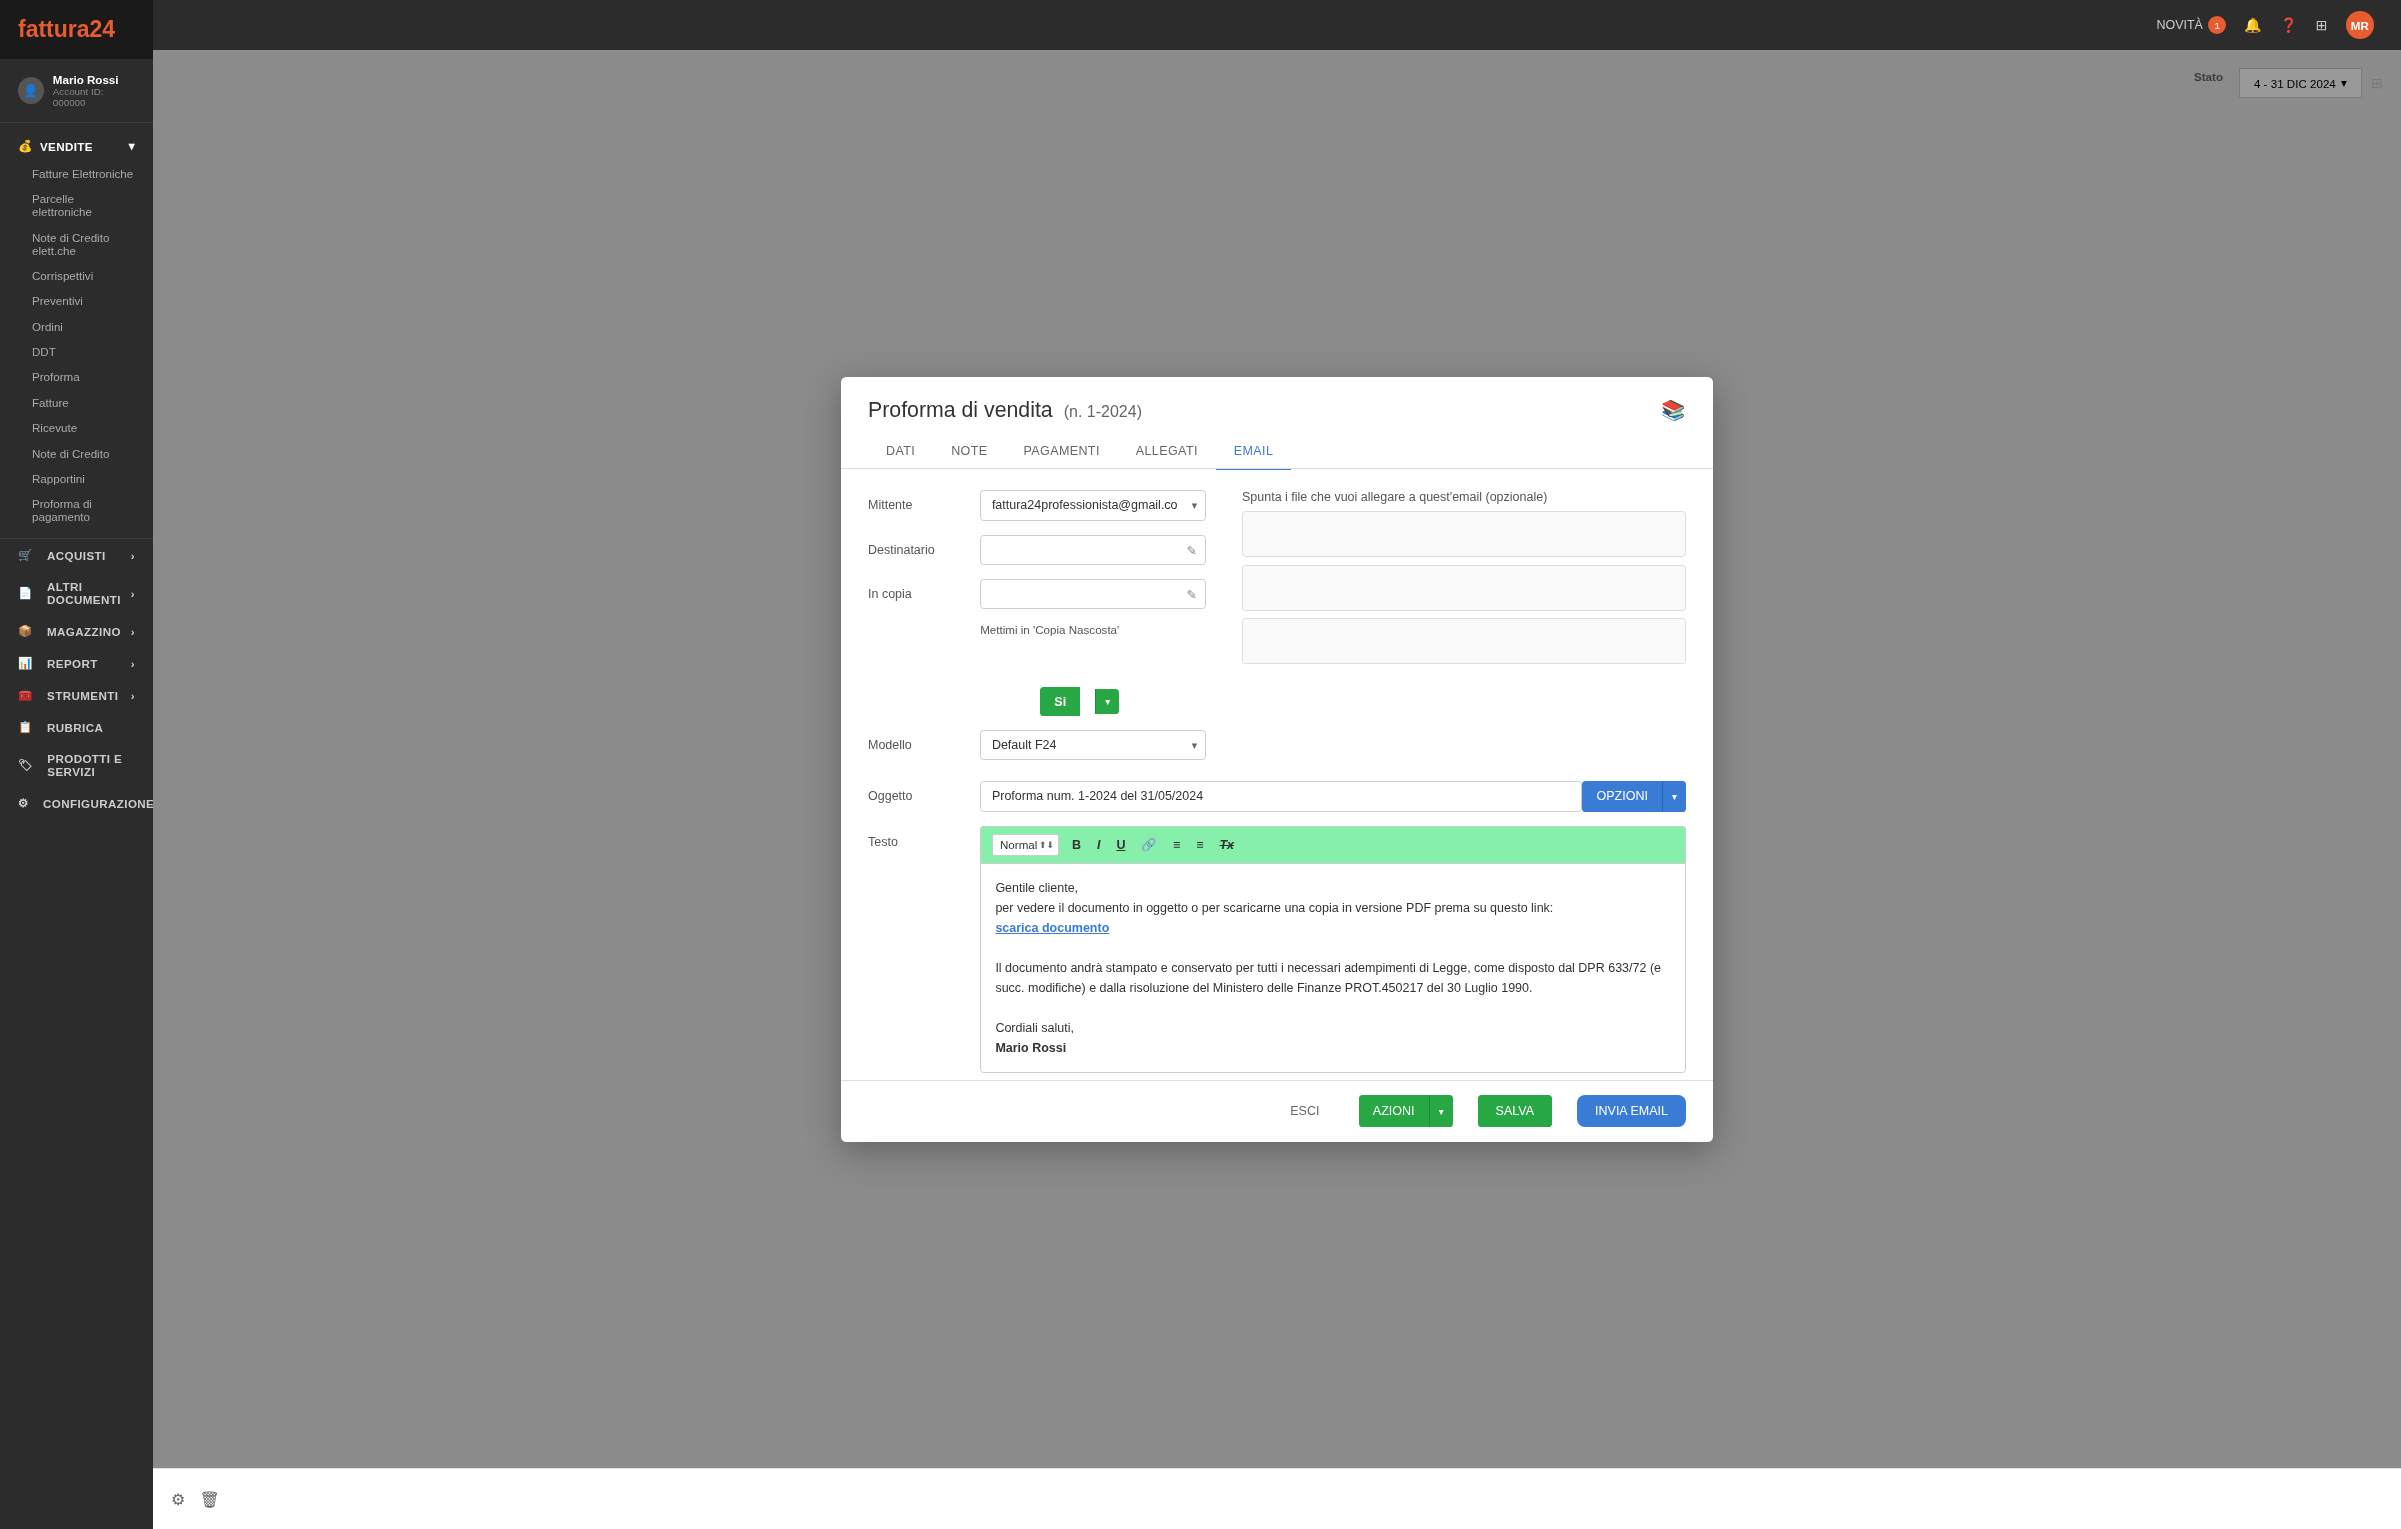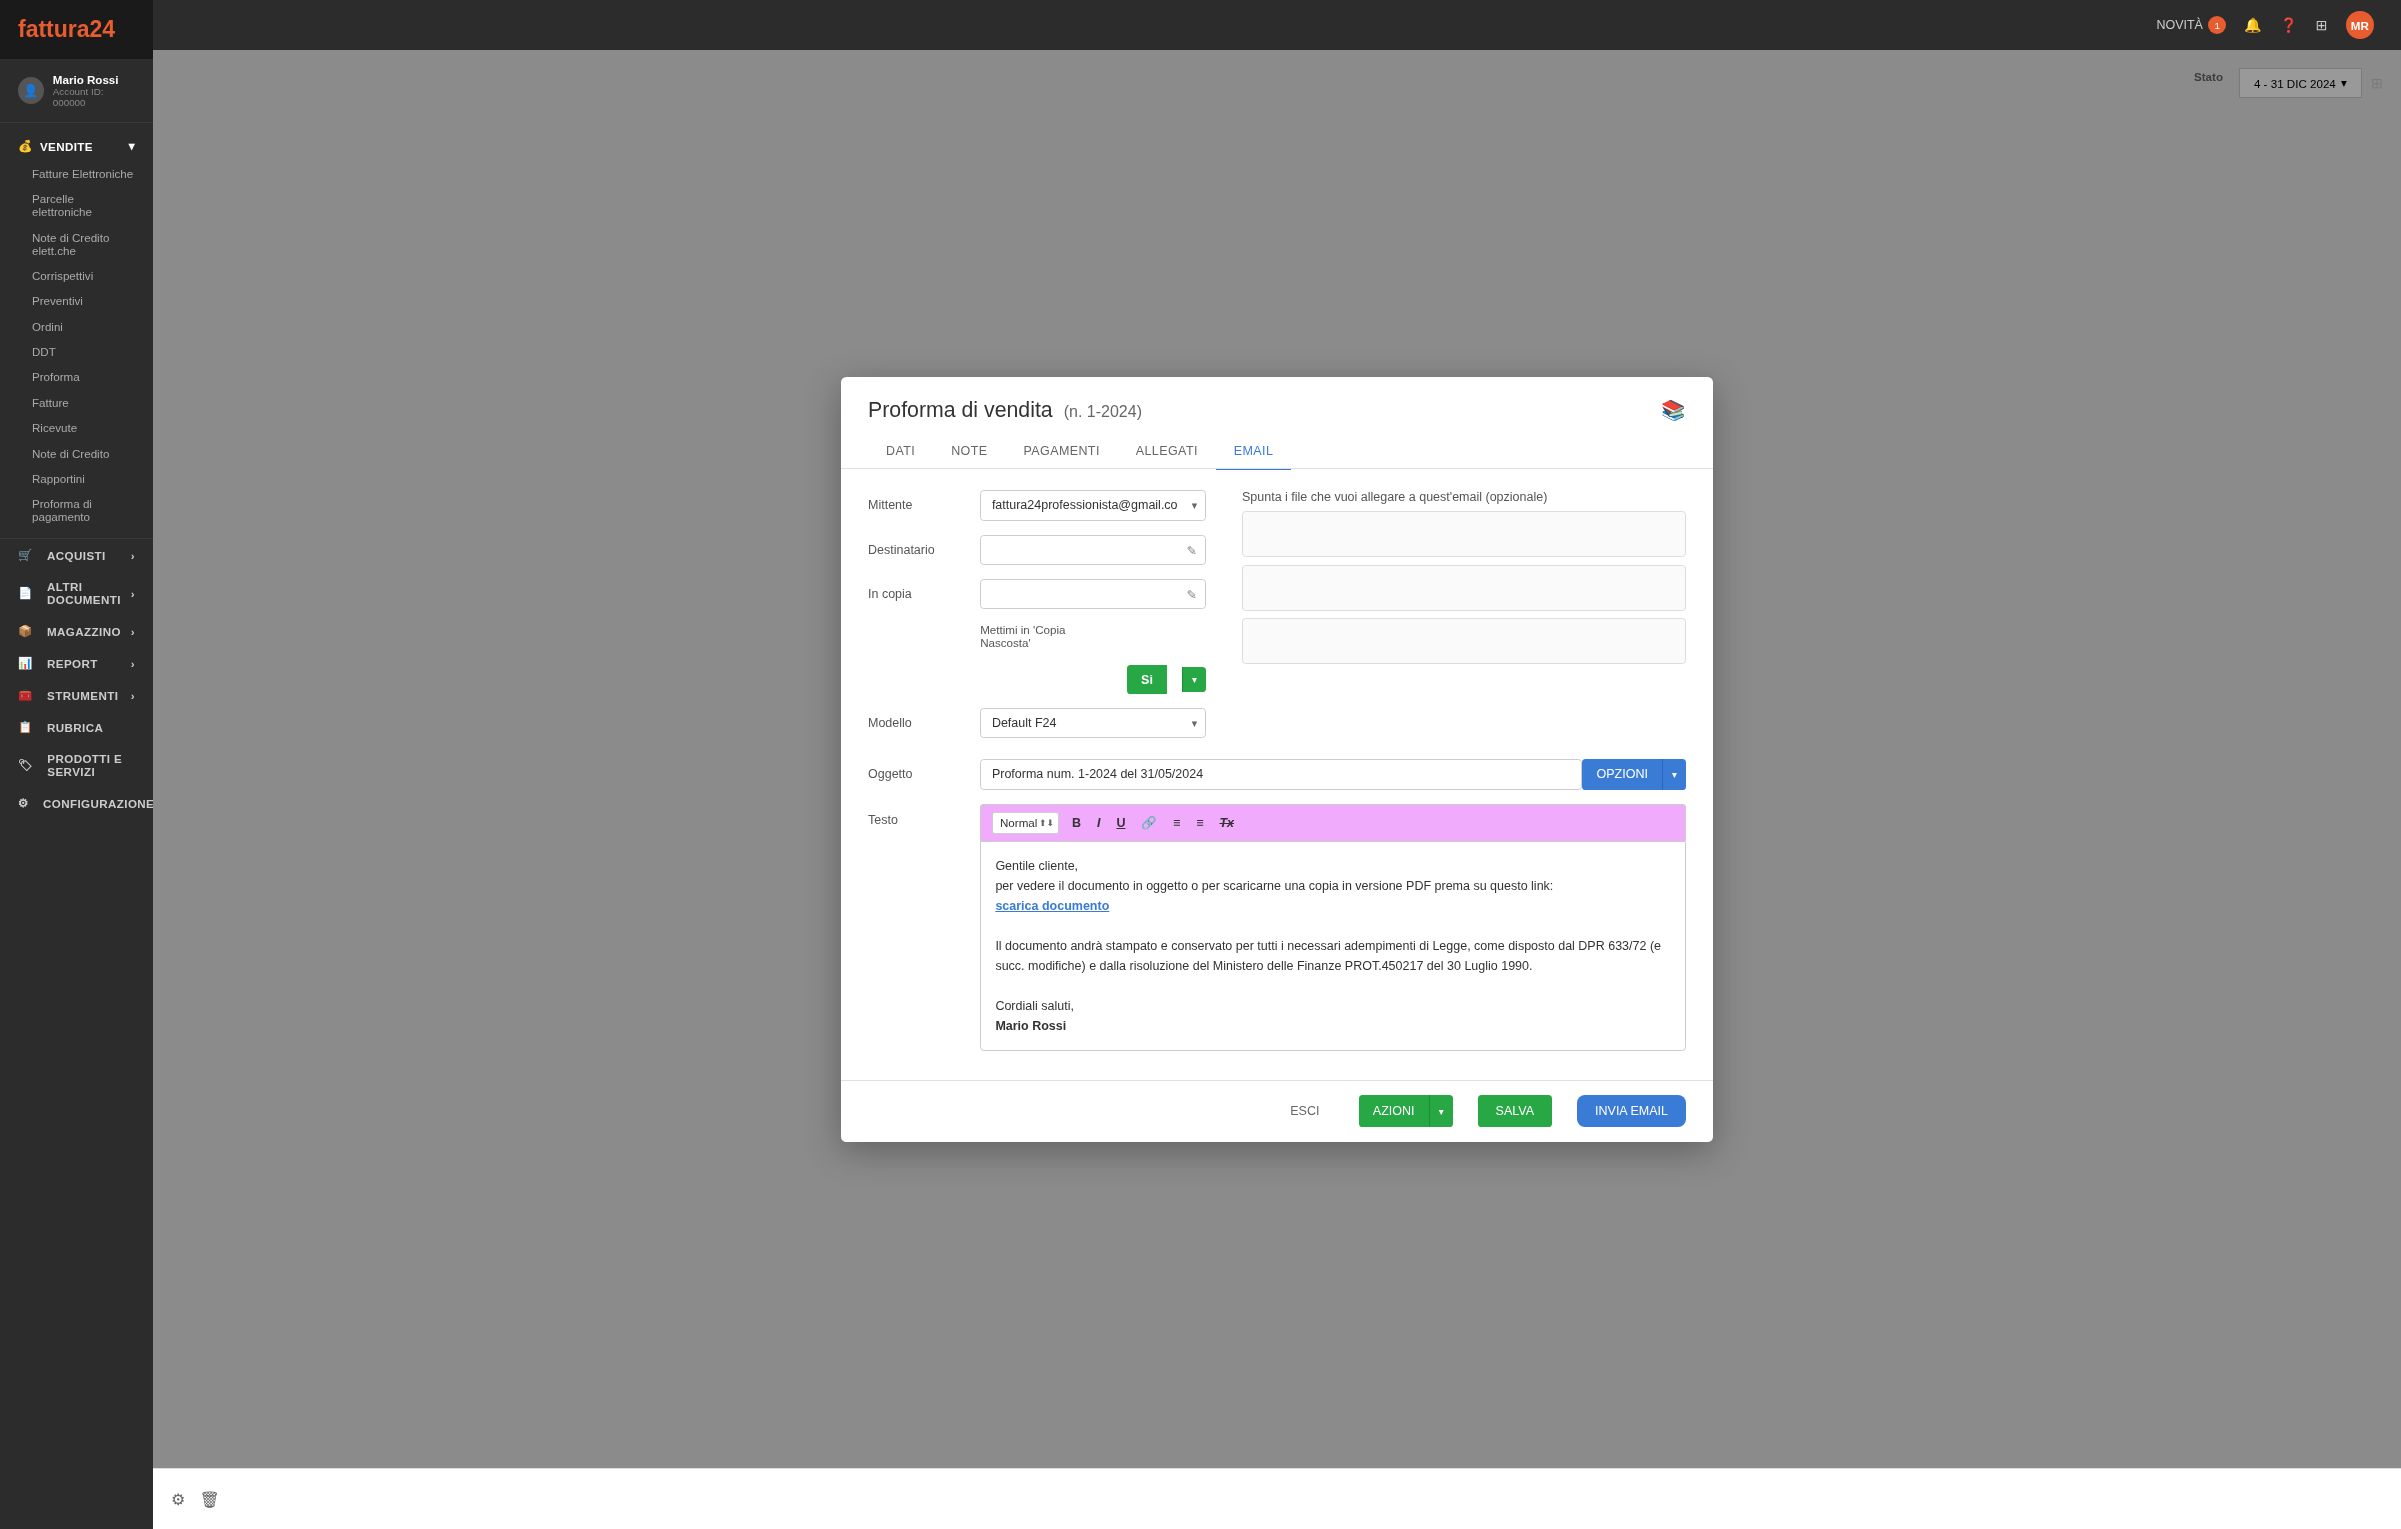--- a/index.html
+++ b/index.html
@@ -356,21 +356,21 @@
 
     
     .rte-toolbar {
       display: flex;
       align-items: center;
       gap: 3.6px;
       padding: 7.1px 10.7px;
       border: 0.9px solid #ccc;
       border-bottom: none;
       border-radius: 3.6px 3.6px 0 0;
-      background: #f0abfc;
+      background: #86efac;
     }
     .rte-select-wrap {
       position: relative;
       margin-right: 3.6px;
     }
     .rte-select {
       border: 0.9px solid #ccc;
       border-radius: 2.7px;
       padding: 3.6px 19.6px 3.6px 7.1px;
       font-size: 11.6px;
@@ -670,21 +670,21 @@
               <div class="form-row">
                 <div class="form-label">In copia</div>
                 <div class="form-control-wrap input-with-icon">
                   <input type="text" class="form-control" value="" style="">
                   <span class="input-edit-icon">✎</span>
                 </div>
               </div>
 
               <div class="form-row" style="align-items:center;">
                 <div class="form-label"></div>
-                <div style="display:flex;align-items:flex-start;gap:9px;">
+                <div style="display:flex;align-items:flex-end;gap:9px;flex-direction:column;">
                   <span style="font-size:11.6px;color:#555;">Mettimi in 'Copia Nascosta'</span>
                   <div class="toggle-group">
                     <button class="toggle-si">Si</button>
                     <button class="toggle-arrow-btn">▾</button>
                   </div>
                 </div>
               </div>
 
               <div class="form-row">
                 <div class="form-label">Modello</div>

